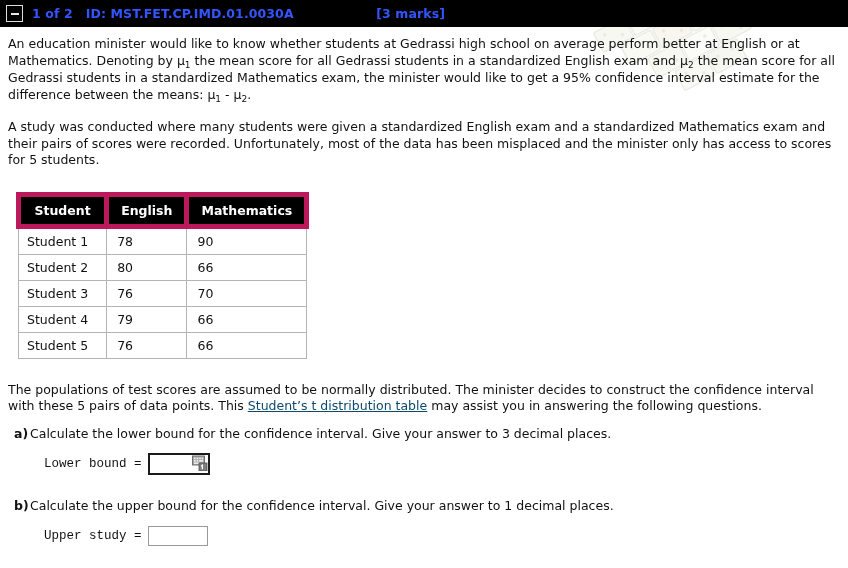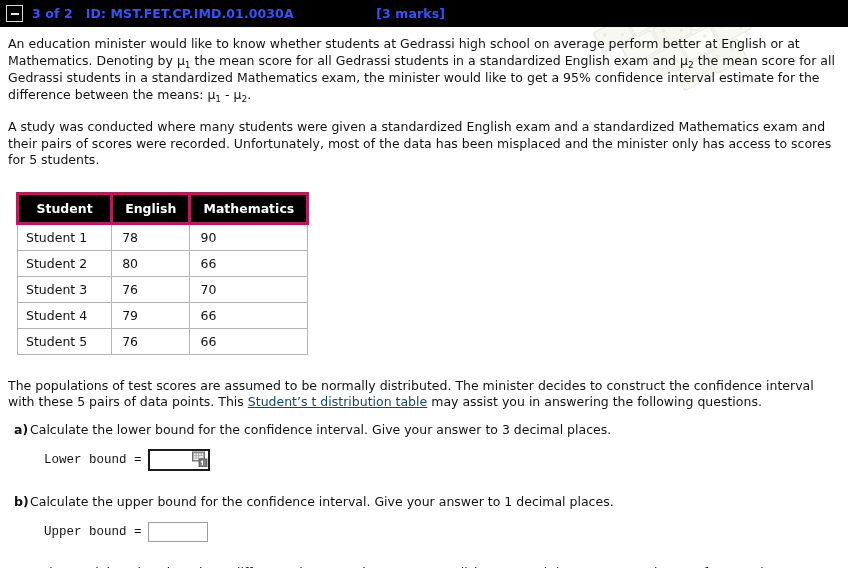--- a/index.html
+++ b/index.html
@@ -90,35 +90,35 @@
     border-collapse: collapse;
     margin: 0 0 0 8px;
     font-size: 12.5px;
   }
   table#scores thead th {
     background: #000000;
     color: #ffffff;
     font-weight: bold;
     padding: 6px 12px;
     text-align: center;
-    border: 3px solid #be185d;
+    border: 5px solid #be185d;
     white-space: nowrap;
   }
   table#scores tbody td {
     border: 1px solid #b4b4b4;
     padding: 5px 10px;
     text-align: left;
     background: #ffffff;
     color: #111111;
     height: 14px;
   }
   table#scores tbody td.rowlabel {
     text-align: left;
     padding-left: 8px;
-    padding-right: 24px;
+    padding-right: 18px;
   }
 
   
   a.tlink {
     color: #0c4a6e;
     text-decoration: underline;
   }
 
   
   .qpart {
@@ -222,21 +222,21 @@
       <circle cx="169" cy="85" r="1.8"></circle>
         <circle cx="185" cy="85" r="1.8"></circle>
     </g>
   </g>
 </svg>
 
 <div id="titlebar">
   <div id="collapse-btn">
     <span class="bar"></span>
   </div>
-  <span class="tb-text" id="page-indicator">3 of 2</span>
+  <span class="tb-text" id="page-indicator">1 of 2</span>
   <span class="tb-text" id="question-id">ID: MST.FET.CP.IMD.01.0030A</span>
   <span class="tb-text" id="marks">[3  marks]</span>
 </div>
 
 <div id="content">
 
   <p class="para"><span>An education minister would like to know whether students at Gedrassi high school on average perform better at English or at Mathematics. Denoting by </span><span>μ</span><sub>1</sub><span> the mean score for all Gedrassi students in a standardized English exam and </span><span>μ</span><sub>2</sub><span> the mean score for all Gedrassi students in a standardized Mathematics exam, the minister would like to get a 95% confidence interval estimate for the difference between the means: </span><span>μ</span><sub>1</sub><span> - </span><span>μ</span><sub>2</sub><span>.</span></p>
 
   <div class="gap"></div>
 
@@ -317,21 +317,21 @@
   <div class="gap-lg"></div>
 
   <div class="qpart">
     <span class="qlabel">b)</span>
     <span>Calculate the upper bound for the confidence interval. Give your answer to 1 decimal places.</span>
   </div>
 
   <div class="gap-sm"></div>
 
   <div class="answer-row">
-    <span class="lbl">Upper bound  =</span>
+    <span class="lbl">Upper study  =</span>
     <span class="field-wrap">
       <input class="bound" type="text" placeholder="" style="">
     </span>
   </div>
 
   <div class="gap-lg"></div>
 
   <p class="para">An assistant claims that there is no difference between the average English score and the average Math score for a student at Gedrassi high school.</p>
 
 </div>

